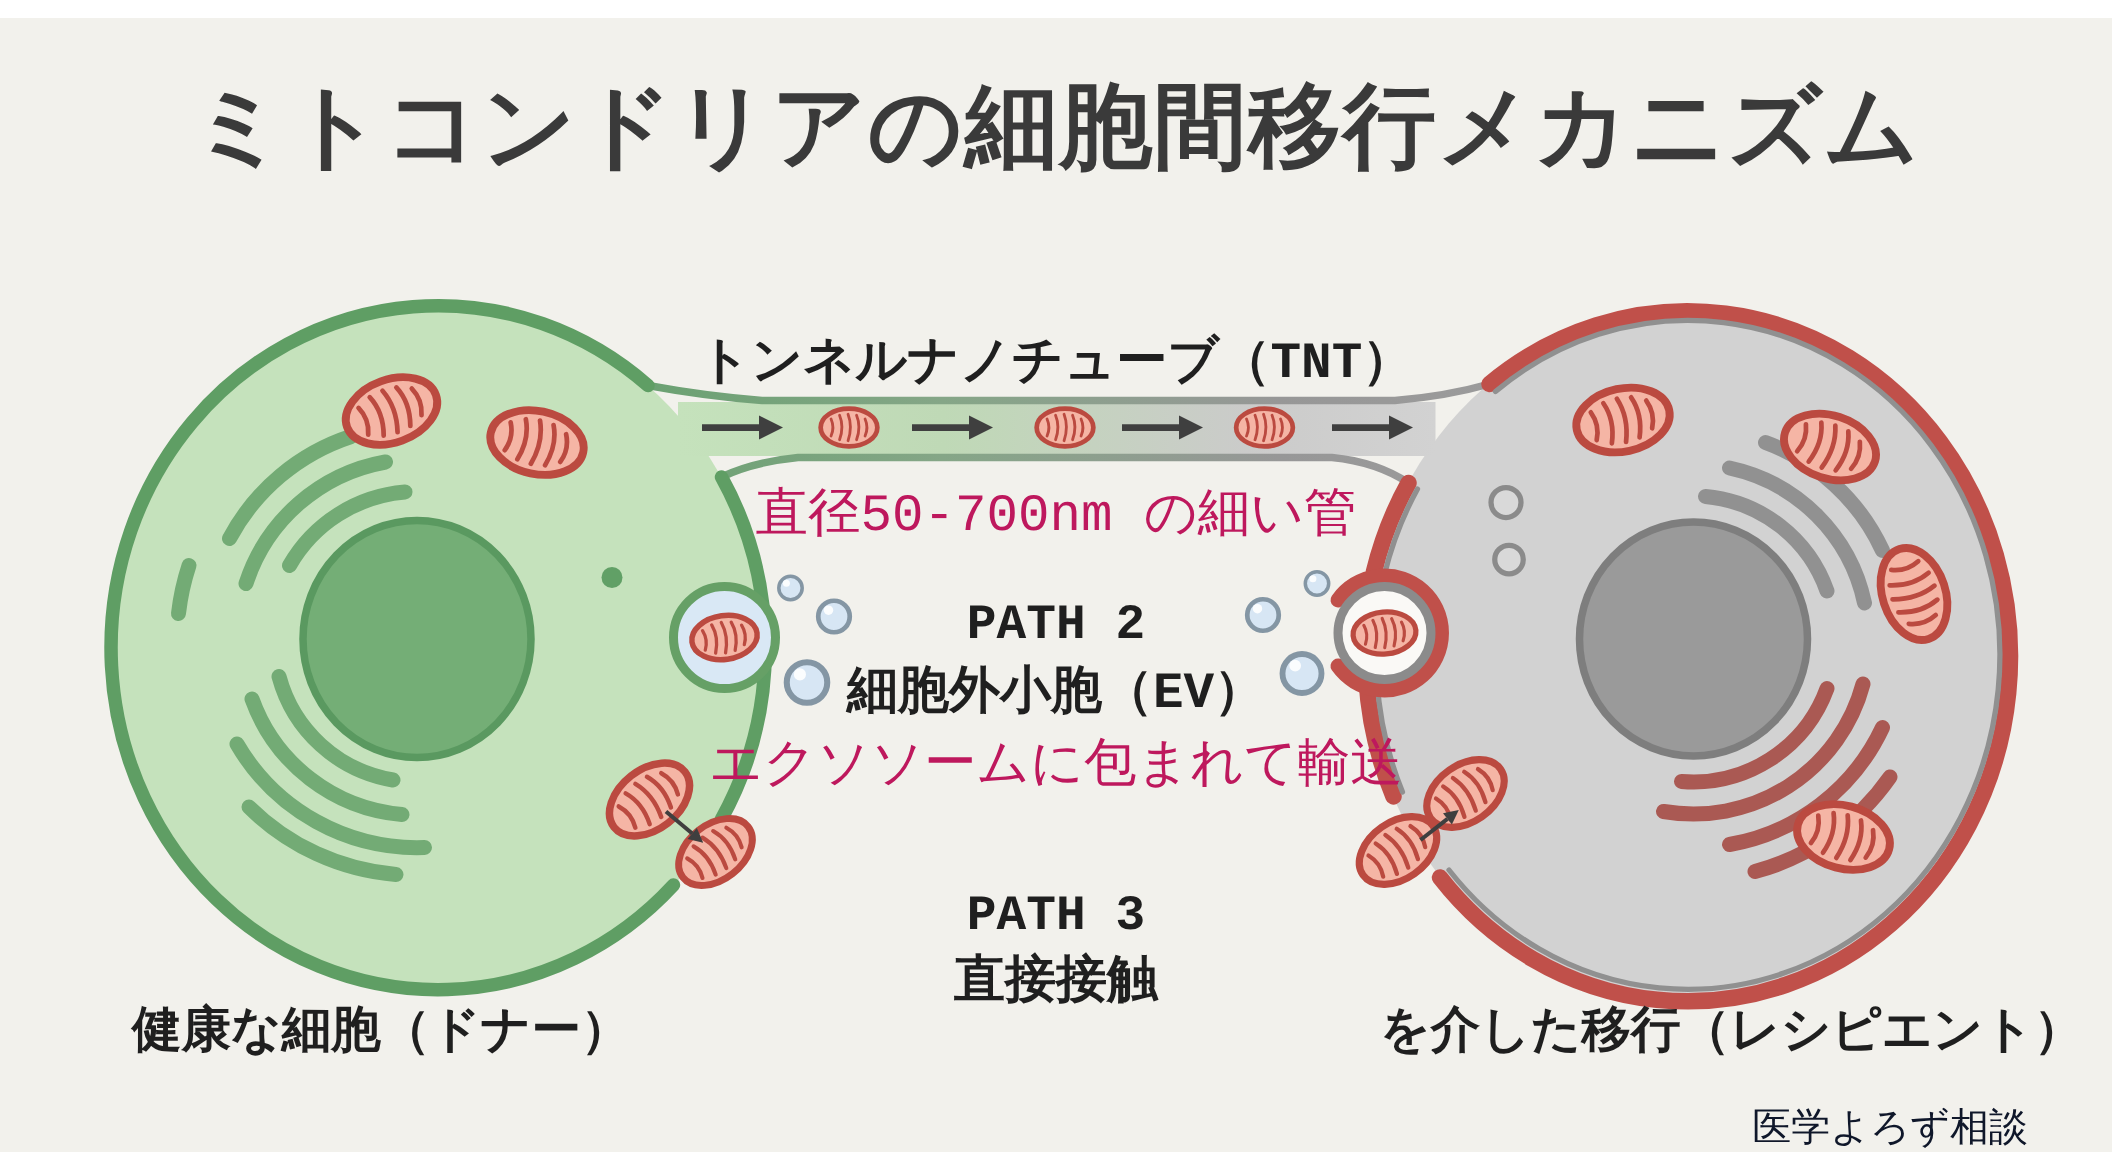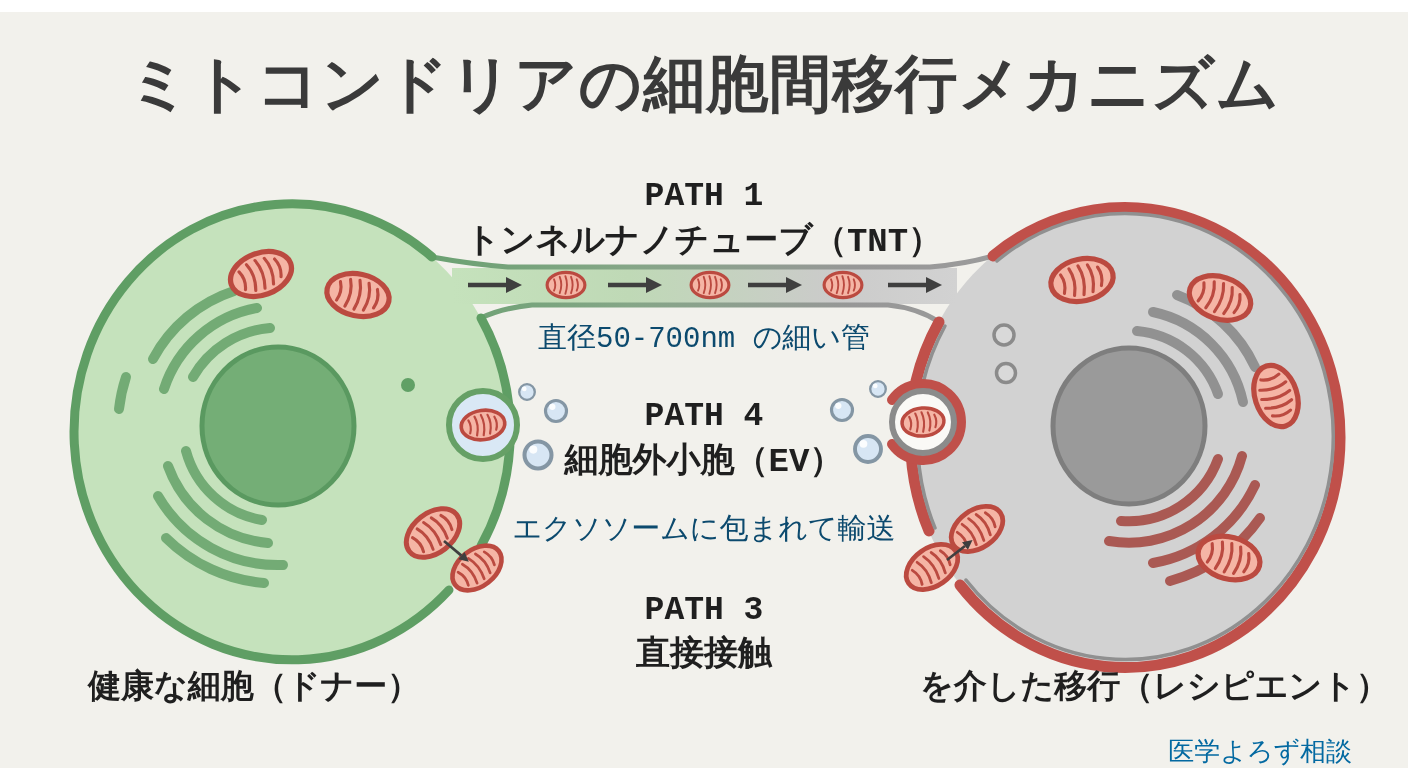--- a/index.html
+++ b/index.html
@@ -15,25 +15,25 @@
   .txt{position:absolute;color:#1f1f1f;white-space:nowrap;}
   .title{
     left:0;width:1408px;top:30px;
     text-align:center;
     font-size:62px;font-weight:800;
     color:#3a3a3a;letter-spacing:1px;
   }
   .mid{left:354px;width:700px;text-align:center;}
   .path-id{font-size:33px;font-weight:700;}
   .path-name{font-size:34px;font-weight:700;text-align:center;}
-  .path-note{font-size:29px;font-weight:400;color:#0c4a6e;}
+  .path-note{font-size:35px;font-weight:400;color:#be185d;}
   .cell-label{font-size:33px;font-weight:700;text-align:left;}
   .watermark{
     right:56px;top:722px;
-    font-size:26px;color:#0369a1;font-weight:400;
+    font-size:26px;color:#0f172a;font-weight:400;
   }
 </style>
 </head>
 <body>
 
 <div class="stage">
 
   <svg width="1408" height="768" viewBox="0 0 1408 768">
     <defs>
       <g id="mito">
@@ -155,27 +155,26 @@
     </g>
     <g>
       <use href="#mito" transform="translate(932,555) rotate(-35) scale(0.95)"></use>
       <use href="#mito" transform="translate(977,517) rotate(-35) scale(0.95)"></use>
       <use href="#arrow" transform="translate(947,548) rotate(-38) scale(0.6)"></use>
     </g>
   </svg>
 
   <div class="txt title">ミトコンドリアの細胞間移行メカニズム</div>
 
-  <div class="txt mid path-id" style="top:166px">PATH 1</div>
   <div class="txt mid path-name" style="top:205px">トンネルナノチューブ（TNT）</div>
   <div class="txt mid path-note" style="top:306px">直径50-700nm の細い管</div>
 
-  <div class="txt mid path-id" style="top:386px">PATH 4</div>
+  <div class="txt mid path-id" style="top:386px">PATH 2</div>
   <div class="txt mid path-name" style="top:425px">細胞外小胞（EV）</div>
-  <div class="txt mid path-note" style="top:497px">エクソソームに包まれて輸送</div>
+  <div class="txt mid path-note" style="top:473px">エクソソームに包まれて輸送</div>
 
   <div class="txt mid path-id" style="top:580px">PATH 3</div>
   <div class="txt mid path-name" style="top:618px">直接接触</div>
 
   <div class="txt cell-label" style="left:88px;width:380px;top:652px">健康な細胞（ドナー）</div>
   <div class="txt cell-label" style="left:920px;width:440px;top:652px">を介した移行（レシピエント）</div>
 
   <div class="txt watermark">医学よろず相談</div>
 </div>
 

